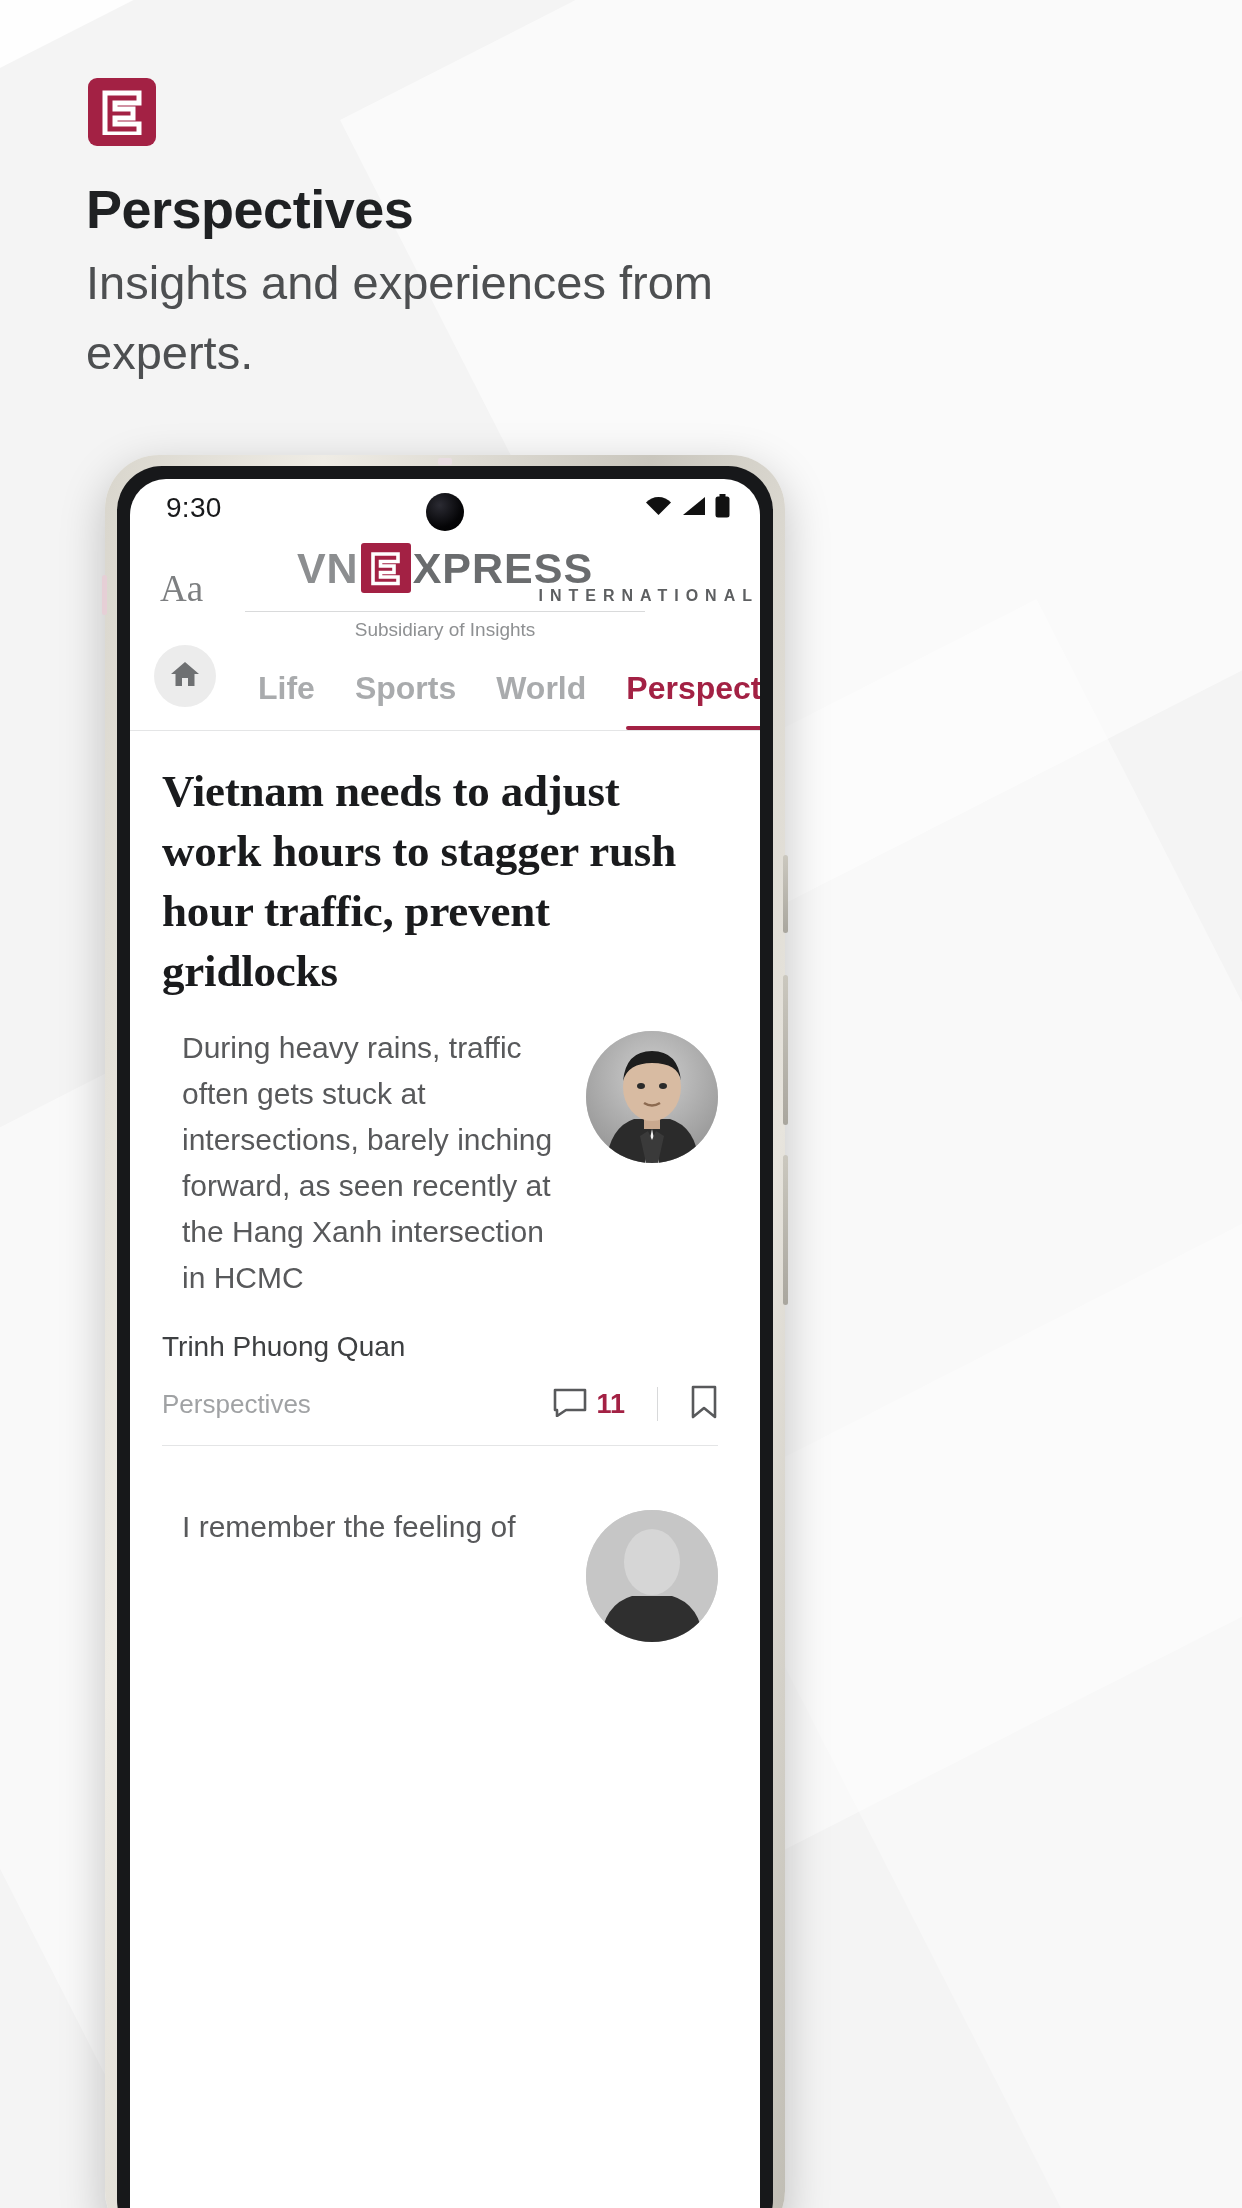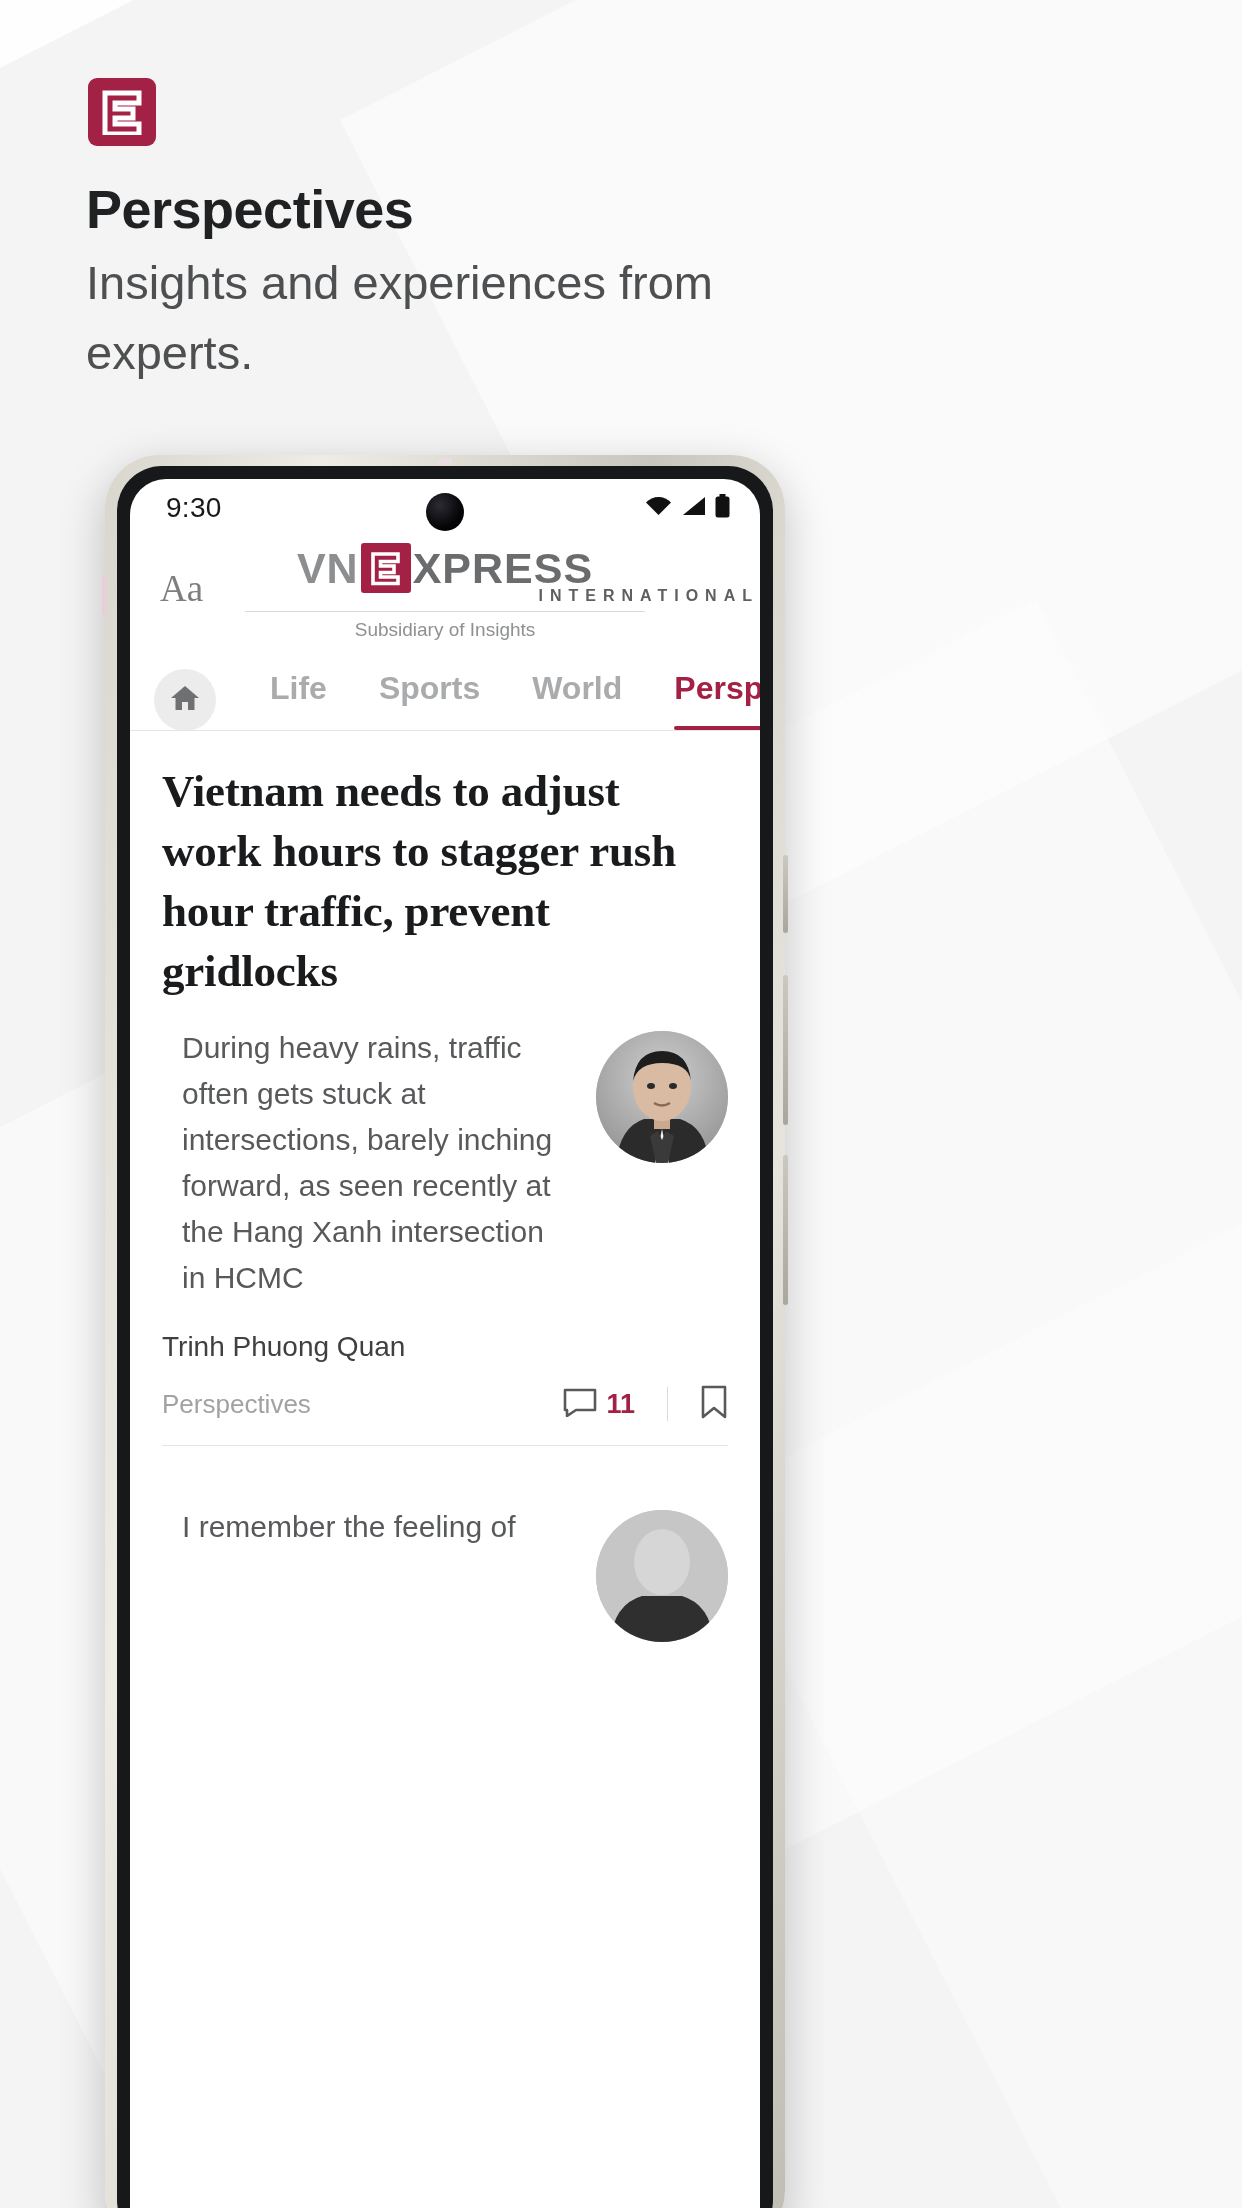--- a/index.html
+++ b/index.html
@@ -119,21 +119,21 @@
     font-size:16px; font-weight:bold; color:#5d5f61; letter-spacing:7px;
     margin-top:-6px; margin-right:-7px; align-self:flex-end; padding-right:8px;
   }
   .logo-sub{
     font-size:19px; color:#8e9092; margin-top:6px;
     border-top:1px solid #d9dadb; padding-top:7px; width:400px; text-align:center;
   }
 
   
   .tabs{
-    display:flex; align-items:flex-end; gap:12px;
+    display:flex; align-items:flex-start; gap:0;
     padding:0 24px; height:86px; position:relative;
   }
   .home-chip{
     width:62px; height:62px; border-radius:50%; background:#ececec;
     display:flex; align-items:center; justify-content:center; flex:none;
     margin-right:22px;
   }
   .tab{
     font-size:32px; font-weight:bold; color:#a9abad;
     padding:0 20px; height:86px; line-height:86px; white-space:nowrap;
@@ -141,21 +141,21 @@
   .tab.active{ color:#a32144; }
   .tab.active::after{
     content:""; display:block; position:relative; top:-5px;
     height:4px; background:#a32144; border-radius:2px;
   }
   .tabs-underline{
     position:absolute; left:0; right:0; bottom:0; height:1px; background:#e4e5e6;
   }
 
   
-  .article{ padding:30px 32px 0 32px; }
+  .article{ padding:30px 42px 0 32px; }
   .art-title{
     font-family:"Liberation Serif", serif;
     font-size:45px; line-height:60px; font-weight:bold; color:#1a1b1d;
     letter-spacing:-0.2px;
   }
   .art-body{
     display:flex; gap:22px; margin-top:24px;
   }
   .art-lead{
     flex:1; font-size:30px; line-height:46px; color:#58595b;margin-left:20px;

